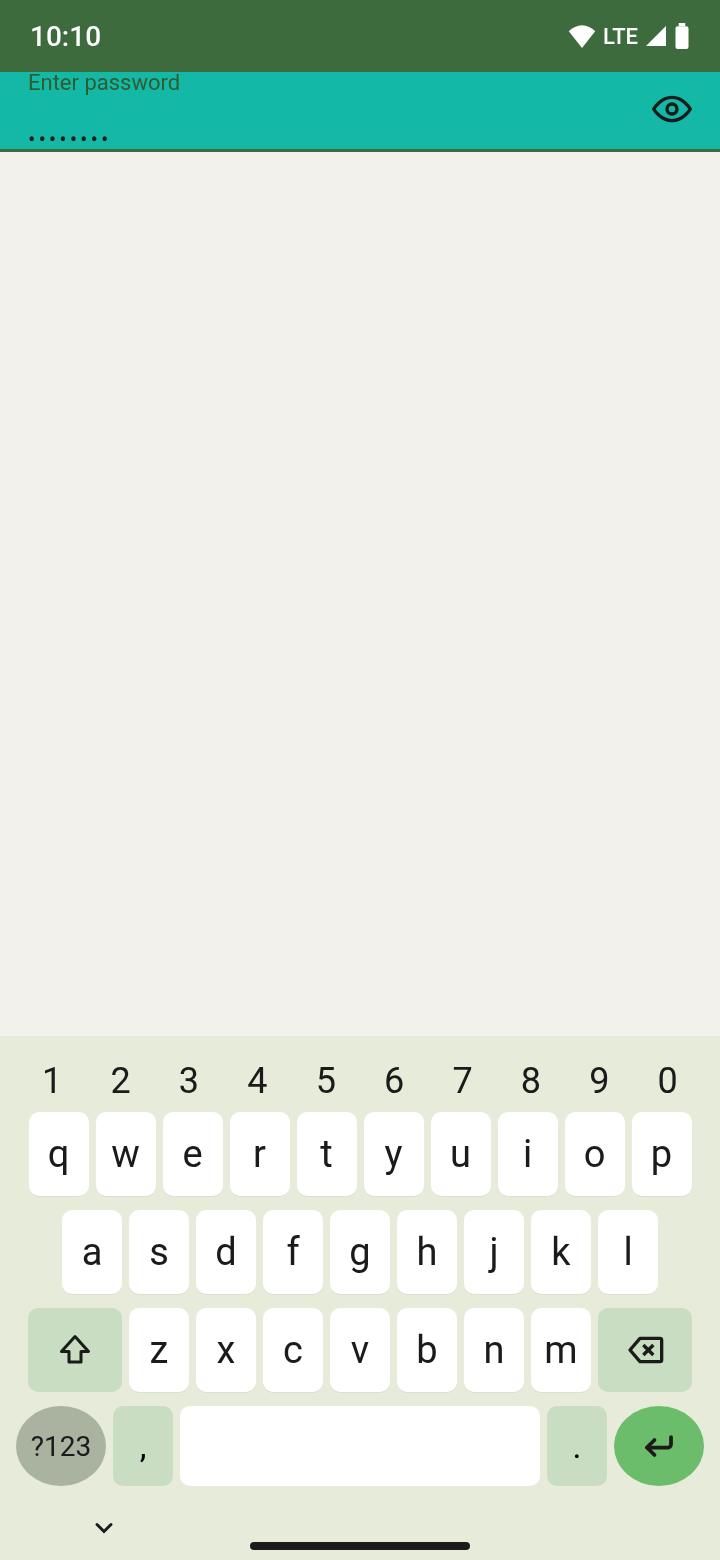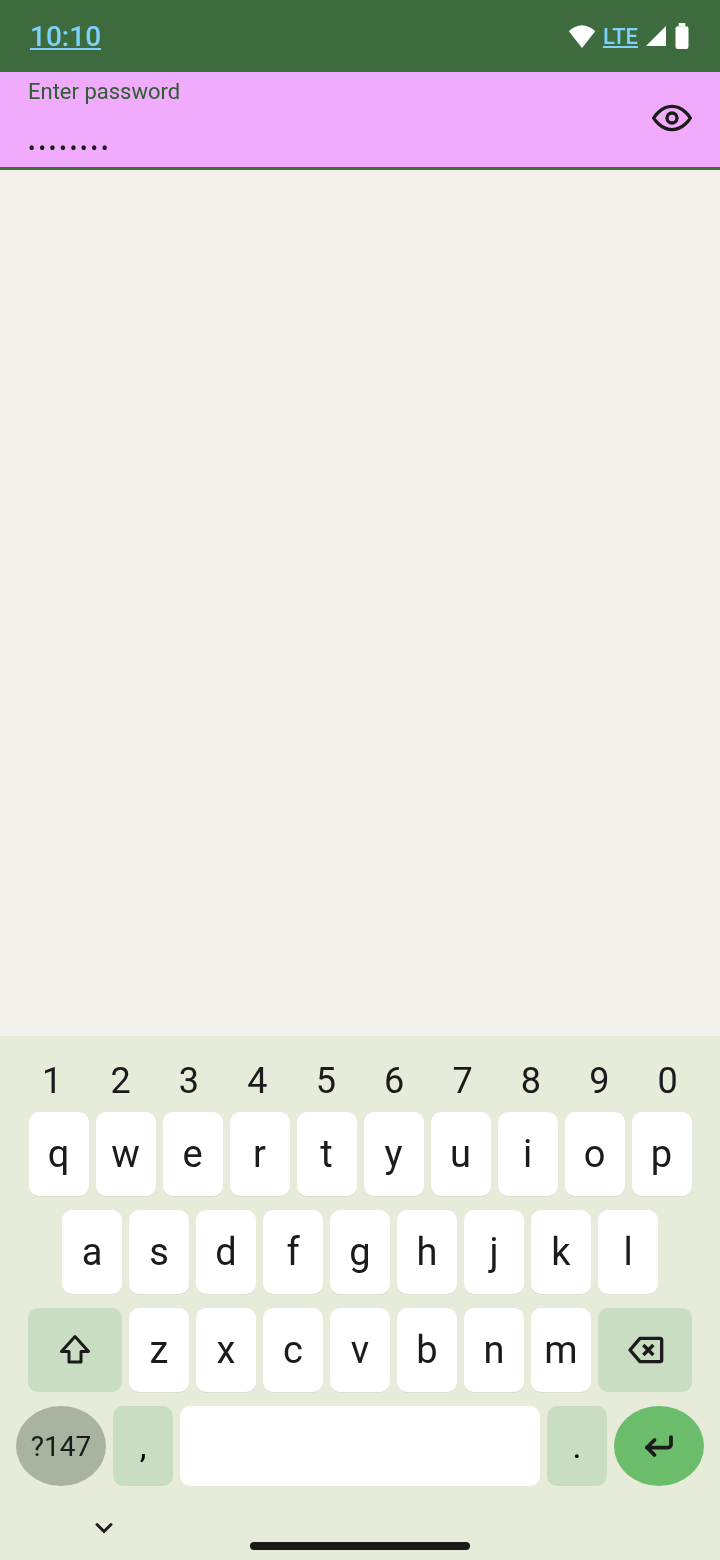--- a/index.html
+++ b/index.html
@@ -2,35 +2,34 @@
 <html><head>
 <meta charset="utf-8">
 <style>
   * { margin: 0; padding: 0; box-sizing: border-box; }
   html, body { width: 720px; height: 1560px; font-family: Roboto, Arial, sans-serif; }
   body { background: #f3f1ec; display: flex; flex-direction: column; }
 
   .status-bar {
     height: 72px;
     background: #3d6b3d;
-    color: #7dd3fc;
+    color: #ffffff;
     display: flex;
     align-items: center;
     justify-content: space-between;
     padding: 0 30px;
     font-size: 28px;
     font-weight: 500;
-    text-decoration: underline;
   }
   .status-right { display: flex; align-items: center; gap: 6px; }
   .status-right svg { fill: #fff; }
 
   .input-area {
-    height: 98px;
-    background: #f0abfc;
+    height: 80px;
+    background: #14b8a6;
     border-bottom: 3px solid #3d6b3d;
     position: relative;
     padding: 10px 28px;
     display: flex;
     flex-direction: column;
     justify-content: center;
     gap: 28px;
   }
   .input-label {
     color: #2f5d2f;
@@ -219,21 +218,21 @@
     <div class="key-fn backspace">
       <svg width="40" height="40" viewBox="0 0 24 24" fill="none" stroke="#1b1b1b" stroke-width="2" stroke-linejoin="round">
           <path d="M21 5H9l-6 7 6 7h12a1 1 0 0 0 1-1V6a1 1 0 0 0-1-1z"></path>
           <line x1="17" y1="9" x2="11" y2="15"></line>
           <line x1="11" y1="9" x2="17" y2="15"></line>
         </svg>
     </div>
   </div>
 
   <div class="bottom-row">
-    <div class="sym-key">?147</div>
+    <div class="sym-key">?123</div>
     <div class="comma">,</div>
     <div class="space"></div>
     <div class="period">.</div>
     <div class="enter">
       <svg width="36" height="36" viewBox="0 0 24 24" fill="none" stroke="#1b1b1b" stroke-width="2.5" stroke-linecap="round" stroke-linejoin="round">
           <polyline points="9 8 4 13 9 18"></polyline>
           <path d="M20 6v5a2 2 0 0 1-2 2H4"></path>
         </svg>
     </div>
   </div>

